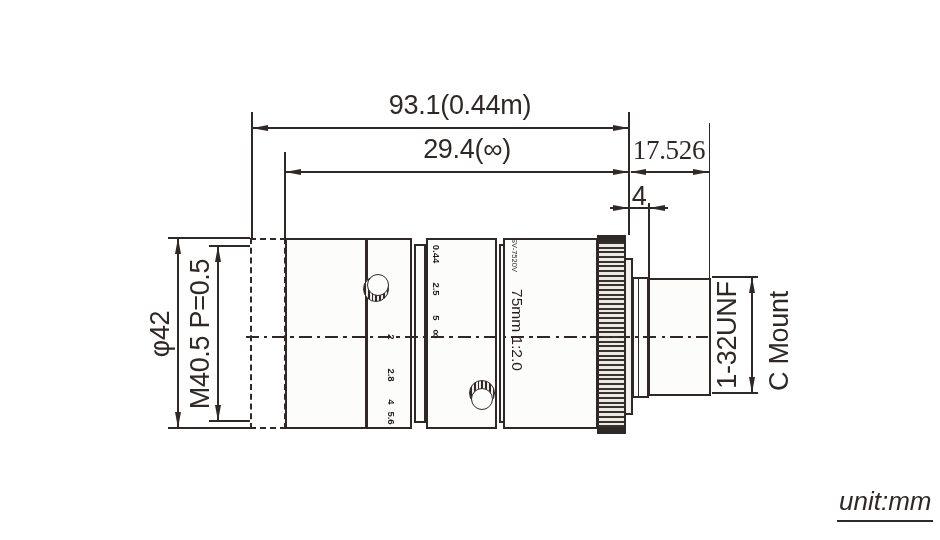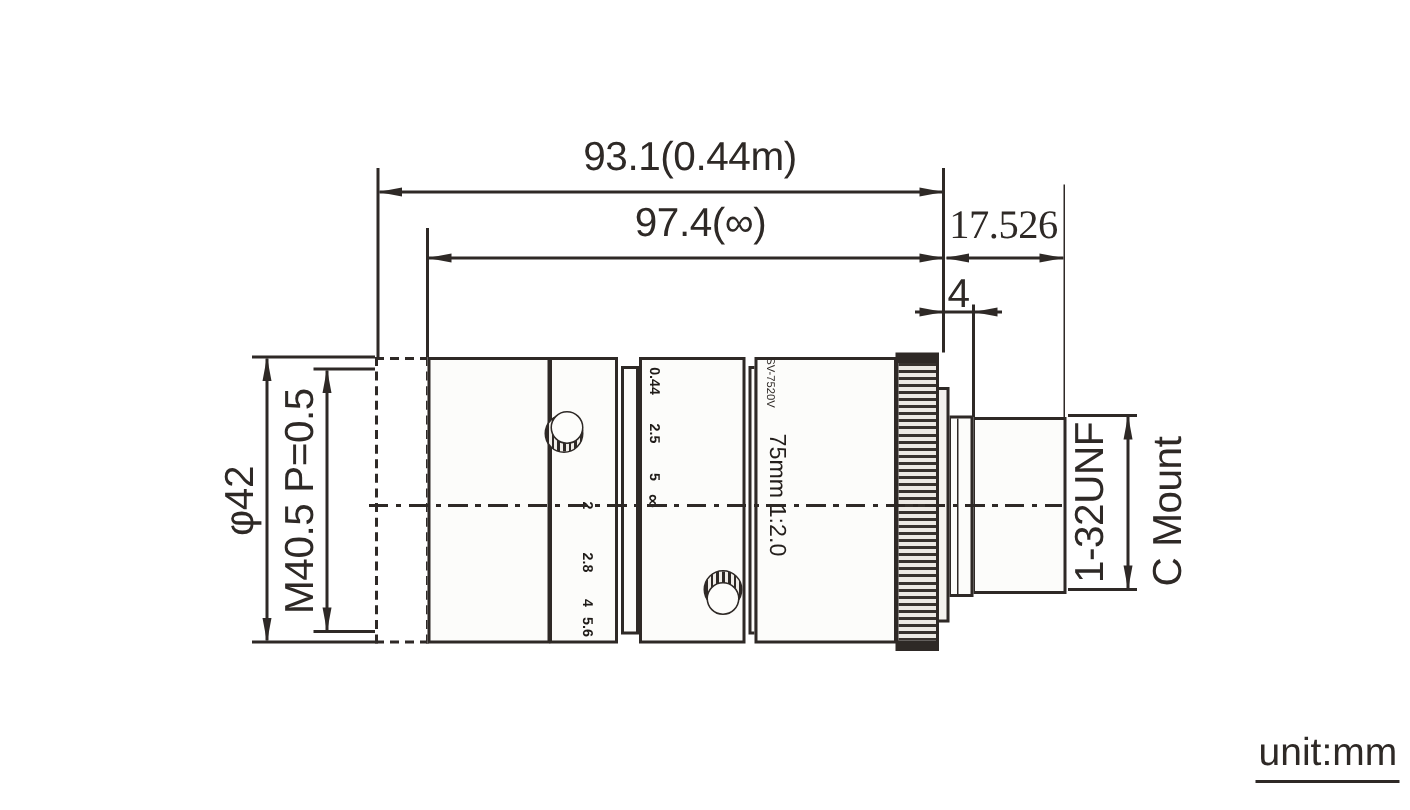--- a/index.html
+++ b/index.html
@@ -93,21 +93,21 @@
 
   <div>
     <span class="c dim" style="left:460px; top:105px;">93.1(0.44m)</span>
     <span class="hline" style="left:253px; top:127.2px; width:375px;"></span>
     <span class="ar l" style="left:252px; top:124.6px;"></span>
     <span class="ar r" style="left:613px; top:124.6px;"></span>
     <span class="vline" style="left:251.2px; top:112px; height:126px;"></span>
   </div>
 
   <div>
-    <span class="c dim" style="left:467px; top:149px;">97.4(∞)</span>
+    <span class="c dim" style="left:467px; top:149px;">29.4(∞)</span>
     <span class="hline" style="left:286px; top:171.2px; width:342px;"></span>
     <span class="ar l" style="left:285px; top:168.6px;"></span>
     <span class="ar r" style="left:613px; top:168.6px;"></span>
     <span class="vline" style="left:284.2px; top:152px; height:86px;"></span>
     <span class="vline" style="left:628.2px; top:112px; height:123px;"></span>
   </div>
 
   <div>
     <span class="c dim" style="left:669px; top:150px;font-family:Liberation Serif, serif;">17.526</span>
     <span class="hline" style="left:631px; top:171.2px; width:78px;"></span>
@@ -145,15 +145,15 @@
   <div>
     <span class="c rccw dim" style="left:727px; top:335px;">1-32UNF</span>
     <span class="c rccw dim" style="left:779px; top:341px;">C Mount</span>
     <span class="vline" style="left:751.2px; top:278px; height:114px;"></span>
     <span class="ar u" style="left:748.6px; top:277px;"></span>
     <span class="ar d" style="left:748.6px; top:377px;"></span>
     <span class="hline" style="left:712px; top:276.2px; width:46px;"></span>
     <span class="hline" style="left:712px; top:392.2px; width:46px;"></span>
   </div>
 
-  <div class="unit" style="left:837px; top:486px;">unit:mm</div>
+  <div class="unit" style="left:837px; top:486px;font-style:italic;">unit:mm</div>
 
 </div>
 
 </body></html>

